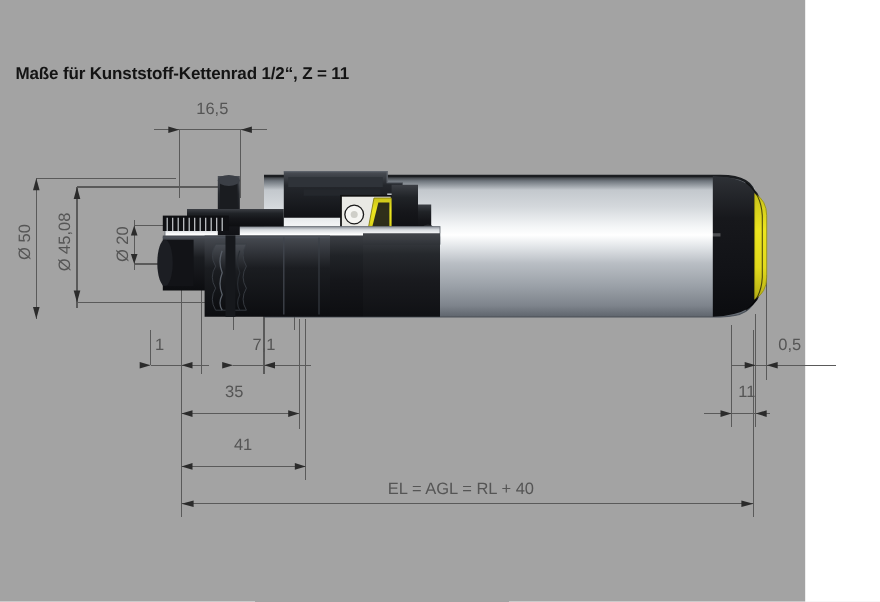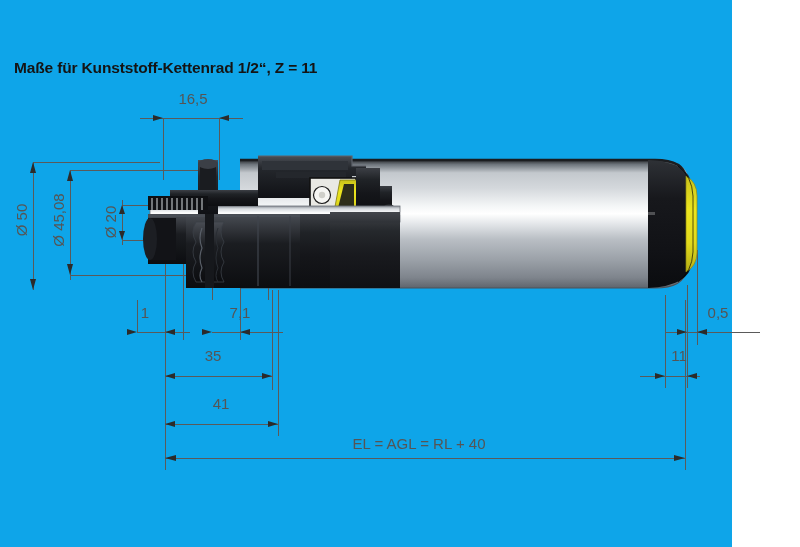--- a/index.html
+++ b/index.html
@@ -4,21 +4,21 @@
 <title>Technical Drawing</title>
 <style>
   html,body{margin:0;padding:0;background:#ffffff;}
   body{
     width:800px;height:547px;
     font-family:"Liberation Sans", sans-serif;
     background:#ffffff;
     overflow:hidden;
     position:relative;
   }
-  #sheet{position:relative;width:732px;height:547px;background:#0ea5e9;}
+  #sheet{position:relative;width:732px;height:547px;background:#a3a3a3;}
   #title{
     position:absolute;left:14px;top:59px;
     font-size:15.5px;font-weight:bold;color:#141414;
     letter-spacing:-0.15px;white-space:nowrap;
   }
   #drawing{position:absolute;left:0;top:0;width:800px;height:547px;}
   svg{display:block;}
   .dimtext{
     font-family:"Liberation Sans", sans-serif;
     font-size:15px;fill:#555555;

